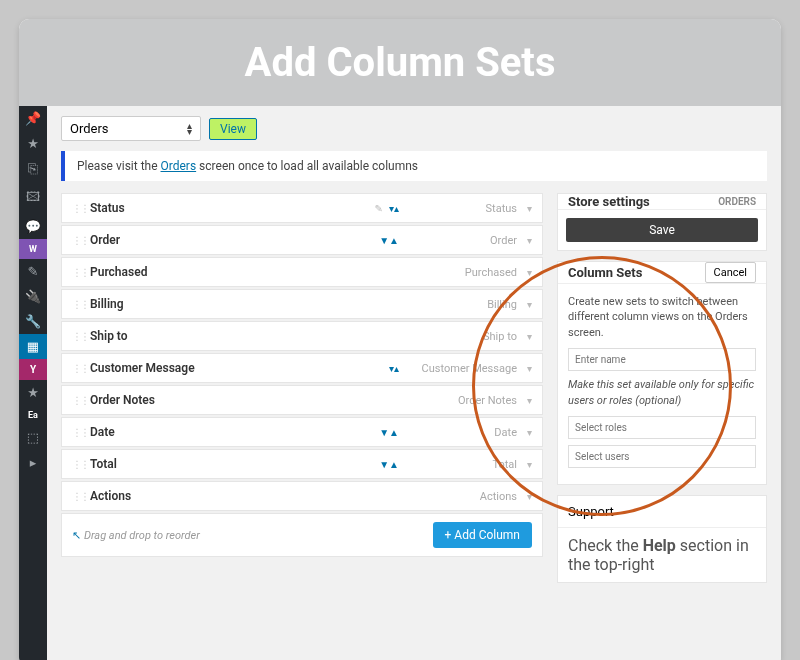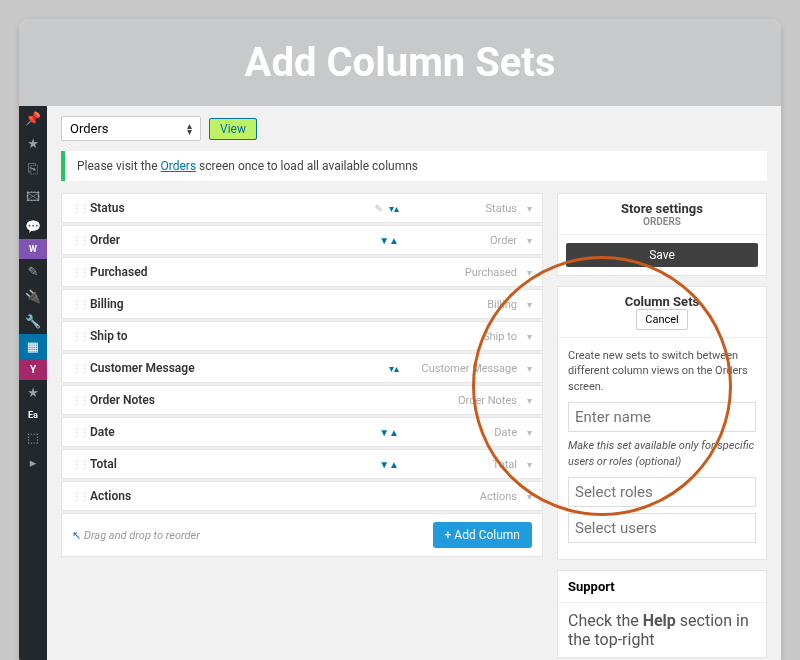--- a/index.html
+++ b/index.html
@@ -18,54 +18,54 @@
 .wp-sidebar .wp-icon.yoast { background: #a4286a; color:#fff; font-size:10px; font-weight:700; }
 .wp-sidebar .wp-icon.ea { color:#fff; font-size:9px; font-weight:700; }
 
 .main { flex: 1; padding: 10px 14px; overflow: hidden; }
 
 .top-row { display: flex; align-items: center; gap: 8px; margin-bottom: 10px; }
 .select-box { background: #fff; border: 1px solid #ccc; padding: 4px 8px; width: 140px; font-size: 13px; display: flex; justify-content: space-between; align-items: center; border-radius: 2px; }
 .updown { font-size: 10px; color: #444; line-height: 6px; }
 .view-btn { border: 1px solid #0073aa; color: #0073aa; background: #bef264; padding: 3px 10px; font-size: 12px; border-radius: 2px; cursor: pointer; }
 
-.notice { background: #fff; border-left: 4px solid #22c55e; padding: 8px 12px; font-size: 12px; color: #444; margin-bottom: 12px; }
+.notice { background: #fff; border-left: 4px solid #1d4ed8; padding: 8px 12px; font-size: 12px; color: #444; margin-bottom: 12px; }
 .notice a { color: #0073aa; text-decoration: underline; }
 
 .content-row { display: flex; gap: 14px; }
 .columns-panel { flex: 1; }
 .col-item { background: #fff; border: 1px solid #e5e5e5; display: flex; align-items: center; padding: 7px 10px; margin-bottom: 2px; font-size: 12px; }
 .drag { width: 10px; color: #ccc; margin-right: 8px; font-size: 10px; letter-spacing: -2px; }
 .col-label { font-weight: 600; color: #333; flex: 0 0 140px; }
 .col-mid { flex: 1; display: flex; gap: 6px; align-items: center; justify-content: flex-end; color: #0073aa; font-size: 10px; }
 .col-mid .pencil { color: #bbb; }
 .col-type { color: #aaa; font-size: 11px; width: 110px; text-align: right; margin-left: 8px; }
 .col-caret { color: #bbb; margin-left: 10px; font-size: 10px; }
 
 .bottom-row { display: flex; justify-content: space-between; align-items: center; background: #fff; border: 1px solid #e5e5e5; padding: 8px 10px; margin-top: 2px; gap: 32px; }
 .dnd-hint { font-size: 11px; font-style: italic; color: #999; }
 .dnd-hint::before { content: "↖ "; color: #0073aa; font-style: normal; }
 .add-col-btn { background: #1f9bde; color: #fff; border: none; padding: 6px 12px; font-size: 12px; border-radius: 3px; cursor: pointer; }
 
 .side-panel { width: 210px; display: flex; flex-direction: column; gap: 10px; }
 .box { background: #fff; border: 1px solid #e5e5e5; }
-.box-head { display: flex; justify-content: space-between; align-items: center; padding: 7px 10px; border-bottom: 1px solid #eee; flex-direction: column; }
+.box-head { display: flex; justify-content: space-between; align-items: center; padding: 0 10px; border-bottom: 1px solid #eee; }
 .box-head h3 { font-size: 13px; font-weight: 700; color: #333; }
 .box-head .tag { font-size: 10px; color: #888; font-weight: 600; }
 .save-btn { display: block; width: calc(100% - 16px); margin: 8px; background: #404040; color: #fff; border: none; padding: 5px; font-size: 12px; border-radius: 2px; cursor: pointer; }
 .cancel-btn { background: #fff; border: 1px solid #ccc; font-size: 11px; padding: 3px 8px; border-radius: 2px; cursor: pointer; }
 .box-body { padding: 10px; font-size: 11px; color: #555; }
 .box-body p { margin-bottom: 8px; line-height: 1.4; }
 .box-body .ital { font-style: italic; }
-.inp { width: 100%; border: 1px solid #ddd; padding: 5px 6px; font-size: 15px; color: #888; margin-bottom: 6px; background: #fff; }
+.inp { width: 100%; border: 1px solid #ddd; padding: 5px 6px; font-size: 10px; color: #888; margin-bottom: 6px; background: #fff; }
 .box-foot { display: flex; justify-content: space-between; align-items: center; padding: 8px 10px; border-top: 1px solid #eee; }
 .box-foot .instr { font-size: 11px; color: #888; }
 .add-btn { background: #1f9bde; color: #fff; border: none; padding: 4px 10px; font-size: 11px; border-radius: 2px; cursor: pointer; }
 
-.support-head { padding: 8px 10px; font-size: 13px; font-weight: 700; border-bottom: 1px solid #eee; }
+.support-head { padding: 8px 10px; font-size: 13px; font-weight: 400; border-bottom: 1px solid #eee; }
 .support-body { padding: 8px 10px; font-size: 16px; color: #555; }
 
 .highlight-circle { position: absolute; border: 3px solid #c85a1e; border-radius: 50%; width: 260px; height: 260px; left: 472px; top: 256px; pointer-events: none; }
 </style>
 </head>
 <body>
 
 <div class="outer-frame">
   <div class="banner">Add Column Sets</div>
 

